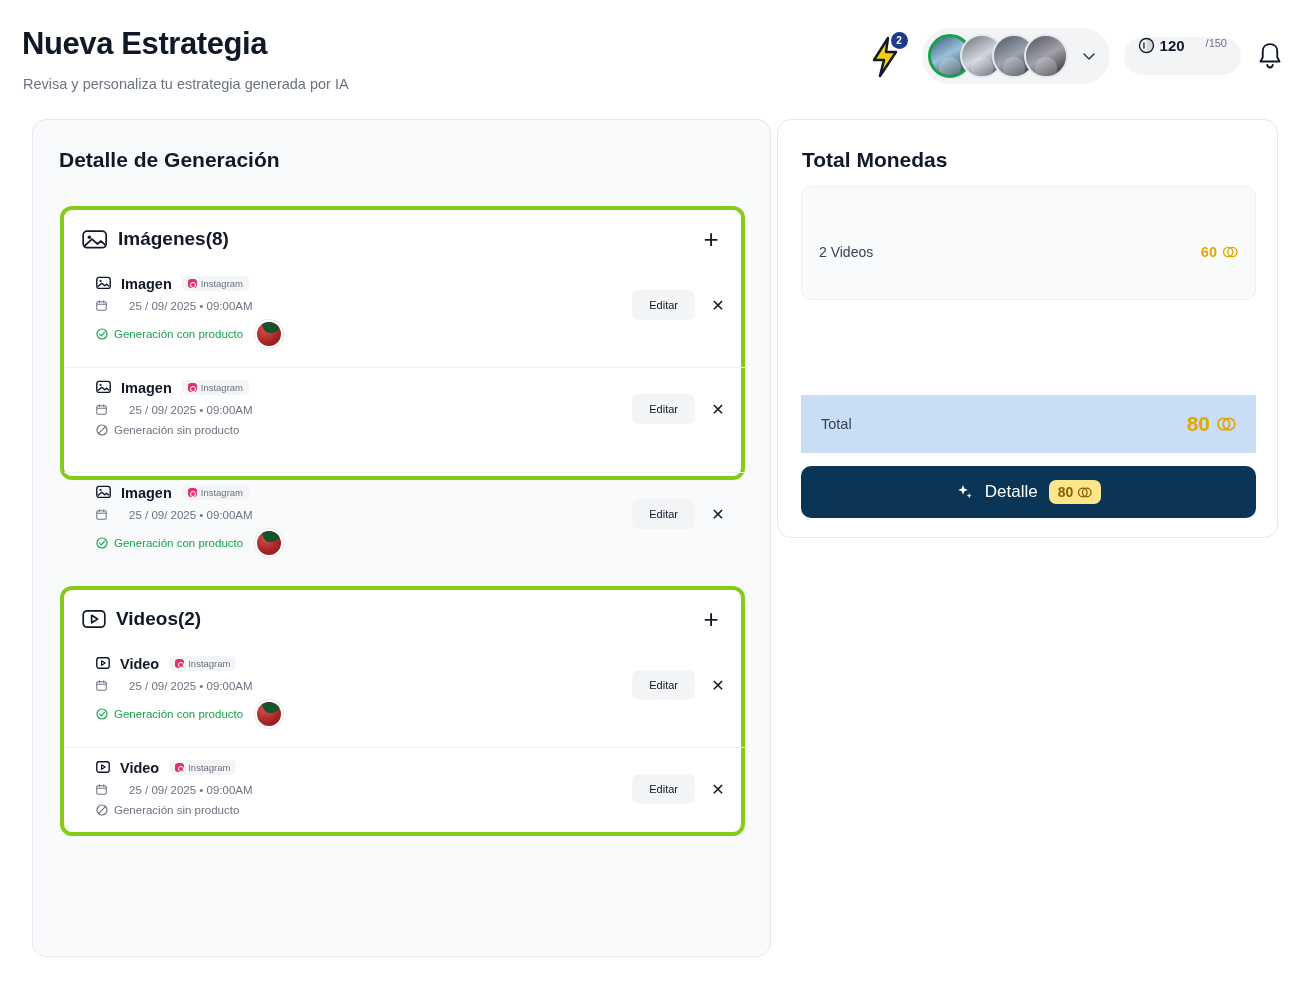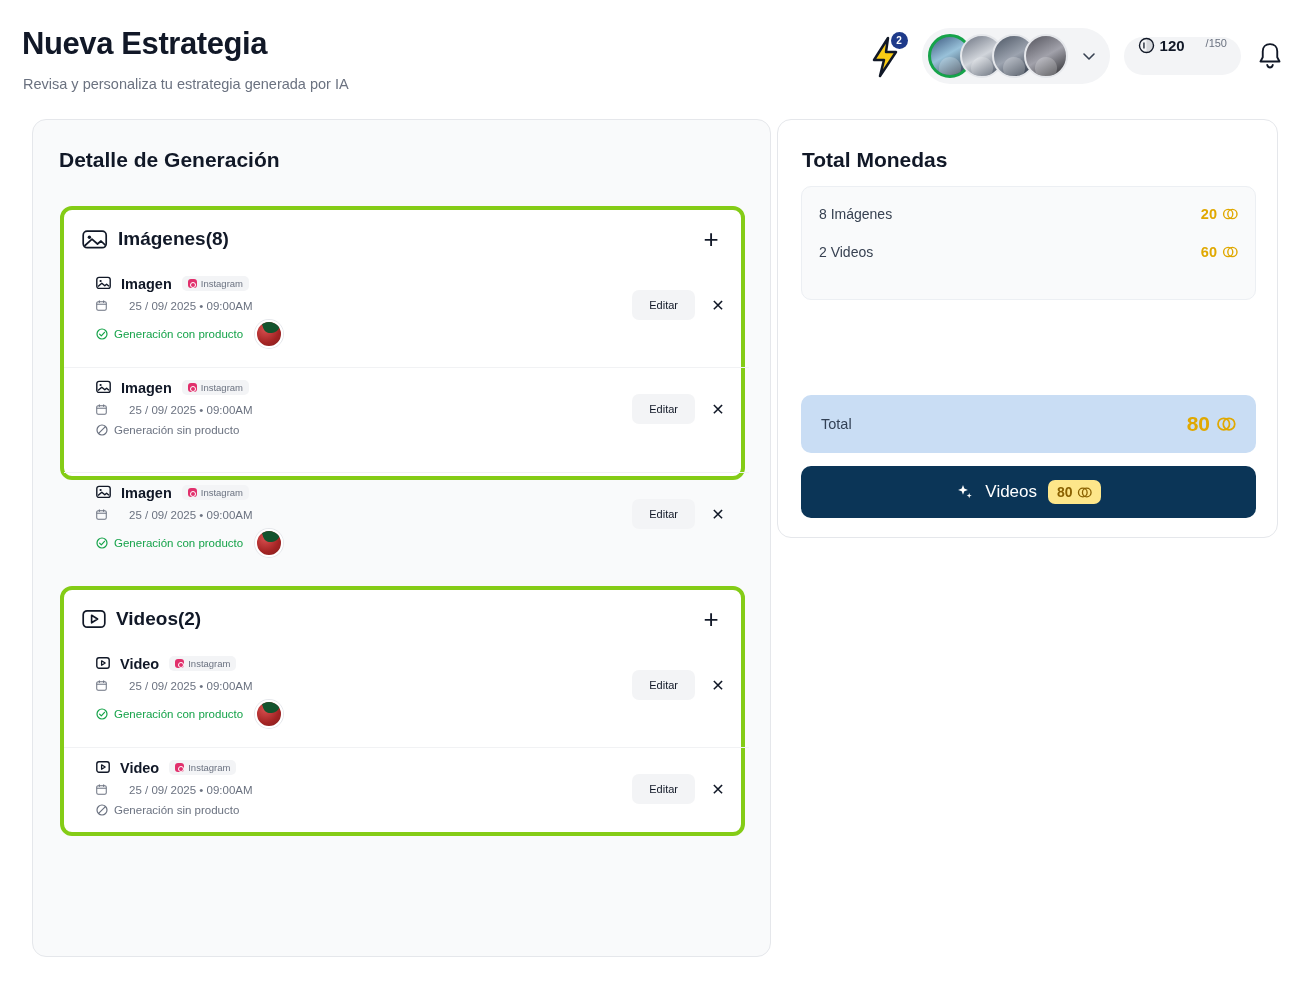--- a/index.html
+++ b/index.html
@@ -172,21 +172,21 @@
   .coin-row {
     position:absolute; left:17px; right:17px; height:38px;
     display:flex; align-items:center; justify-content:space-between;
   }
   .coin-row .nm { font-size:14px; color:#374151; }
   .coin-val { display:flex; align-items:center; gap:5px; font-size:14.5px; font-weight:bold; color:#e0a800; }
   .coin-glyph { color:#e0a800; font-size:15px; }
 
   .total-box {
     position:absolute; left:23px; top:275px; width:455px; height:58px;
-    background:#c9ddf4; border-radius:10px;
+    background:#c9ddf4; border-radius:0;
     display:flex; align-items:center; justify-content:space-between;
     padding: 16px 20px;
   }
   .total-box .nm { font-size:14.5px; color:#334155; }
   .total-box .vl { display:flex; align-items:center; gap:6px; font-size:21px; font-weight:bold; color:#e0a800; }
 
   .generate-btn {
     position:absolute; left:23px; top:346px; width:455px; height:52px;
     background:#0b3557; border:none; border-radius:10px;
     display:flex; align-items:center; justify-content:center; gap:11px;
@@ -485,32 +485,20 @@
           <button class="del-btn">✕</button>
         </div>
       </div>
     </div>
   </div>
 
   <div class="panel-right">
     <div class="panel-title right-title">Total Monedas</div>
 
     <div class="coins-box">
-      <div class="coin-row" style="top:8px;">
-        <span class="nm">8 Imágenes</span>
-        <span class="coin-val">
-          <span>20</span>
-          <span class="coin-glyph">
-            <svg width="16" height="16" viewBox="0 0 16 16">
-                <circle cx="6.2" cy="8" r="4.6" fill="none" stroke="#e0a800" stroke-width="1.4"></circle>
-                <circle cx="10.4" cy="8" r="4.6" fill="none" stroke="#e0a800" stroke-width="1.4"></circle>
-              </svg>
-          </span>
-        </span>
-      </div>
       <div class="coin-row" style="top:46px;">
         <span class="nm">2 Videos</span>
         <span class="coin-val">
           <span>60</span>
           <span class="coin-glyph">
             <svg width="16" height="16" viewBox="0 0 16 16">
                 <circle cx="6.2" cy="8" r="4.6" fill="none" stroke="#e0a800" stroke-width="1.4"></circle>
                 <circle cx="10.4" cy="8" r="4.6" fill="none" stroke="#e0a800" stroke-width="1.4"></circle>
               </svg>
           </span>
@@ -531,21 +519,21 @@
       </span>
     </div>
 
     <button class="generate-btn">
       <span class="sparkle">
         <svg width="18" height="18" viewBox="0 0 18 18">
             <path d="M7 2 L8.3 5.6 L11.9 6.9 L8.3 8.2 L7 11.8 L5.7 8.2 L2.1 6.9 L5.7 5.6 Z" fill="#ffffff"></path>
             <path d="M13.2 10 L13.9 11.9 L15.8 12.6 L13.9 13.3 L13.2 15.2 L12.5 13.3 L10.6 12.6 L12.5 11.9 Z" fill="#ffffff"></path>
           </svg>
       </span>
-      <span>Videos</span>
+      <span>Detalle</span>
       <span class="gen-chip">
         <span>80</span>
         <span>
           <svg width="15" height="15" viewBox="0 0 16 16">
               <circle cx="6.2" cy="8" r="4.6" fill="none" stroke="#8a6100" stroke-width="1.4"></circle>
               <circle cx="10.4" cy="8" r="4.6" fill="none" stroke="#8a6100" stroke-width="1.4"></circle>
             </svg>
         </span>
       </span>
     </button>

